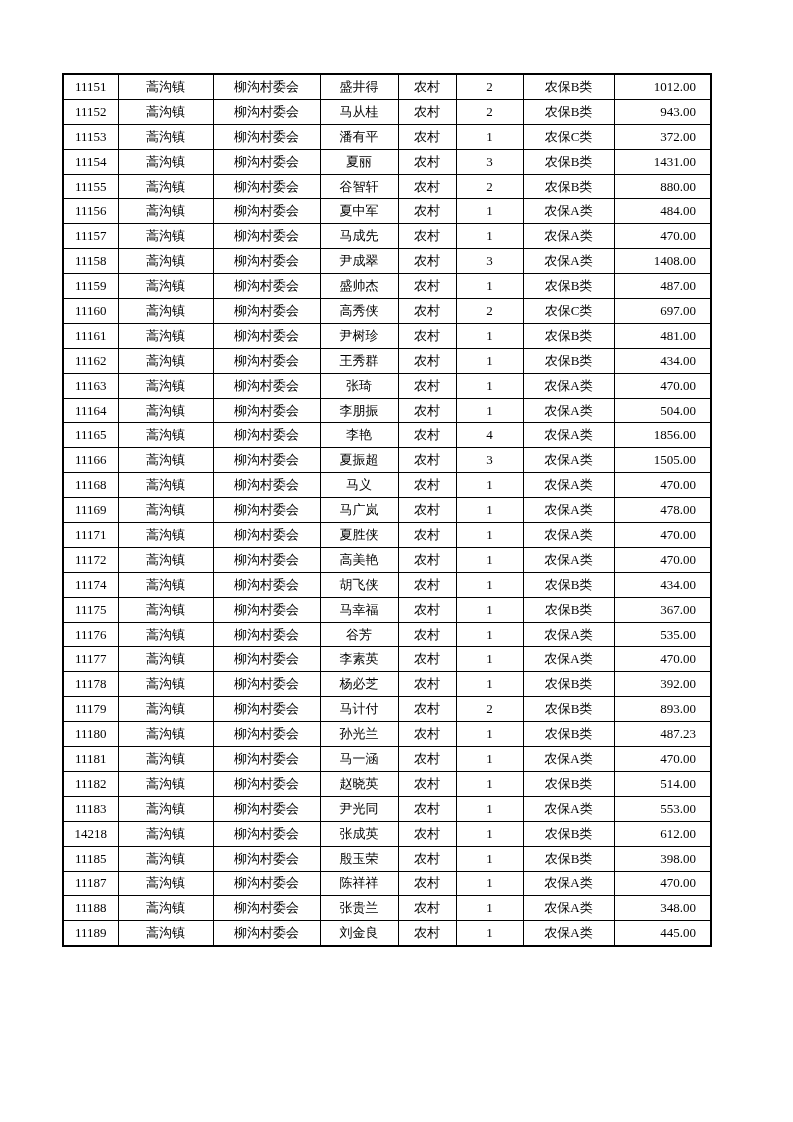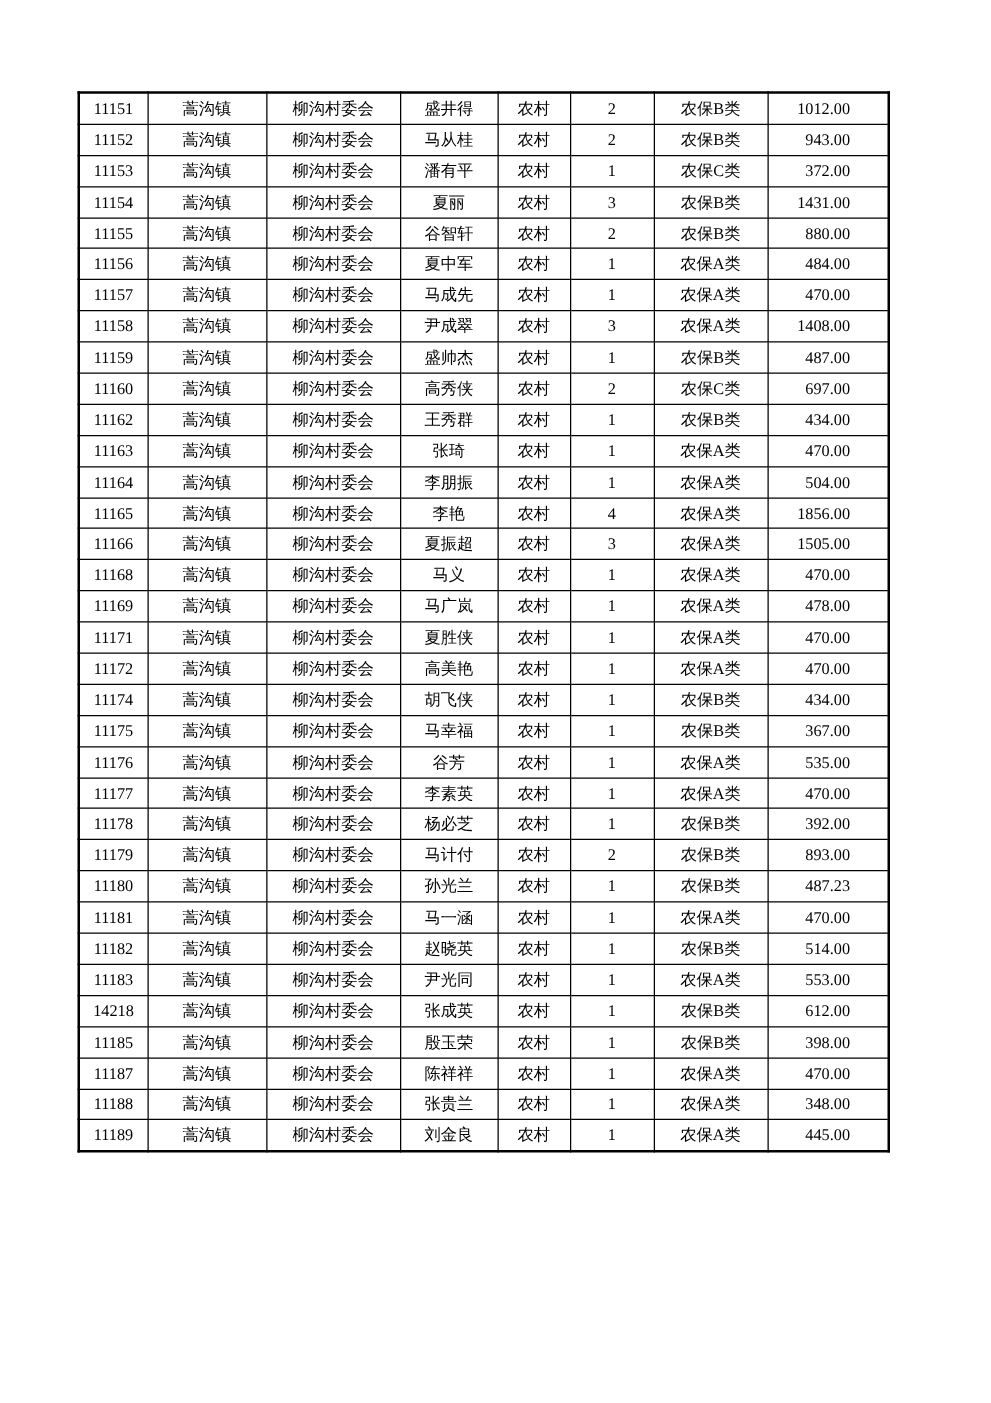--- a/index.html
+++ b/index.html
@@ -31,21 +31,21 @@
     font-family: "Liberation Serif", serif;
     font-size: 13px;
     color: #000000;
     text-align: center;
     white-space: nowrap;
     overflow: hidden;
     vertical-align: middle;
   }
   table.benefit-table td.amount {
     text-align: right;
-    padding-right: 30px;
+    padding-right: 14px;
   }
 </style>
 </head>
 <body>
 
 <div class="page">
   <table class="benefit-table">
     <colgroup>
       <col style="width:55px">
       <col style="width:95px">
@@ -151,20 +151,30 @@
           <td>11160</td>
           <td>蒿沟镇</td>
           <td>柳沟村委会</td>
           <td>高秀侠</td>
           <td>农村</td>
           <td>2</td>
           <td>农保C类</td>
           <td class="amount">697.00</td>
         </tr>
         <tr>
+          <td>11161</td>
+          <td>蒿沟镇</td>
+          <td>柳沟村委会</td>
+          <td>尹树珍</td>
+          <td>农村</td>
+          <td>1</td>
+          <td>农保B类</td>
+          <td class="amount">481.00</td>
+        </tr>
+        <tr>
           <td>11162</td>
           <td>蒿沟镇</td>
           <td>柳沟村委会</td>
           <td>王秀群</td>
           <td>农村</td>
           <td>1</td>
           <td>农保B类</td>
           <td class="amount">434.00</td>
         </tr>
         <tr>

